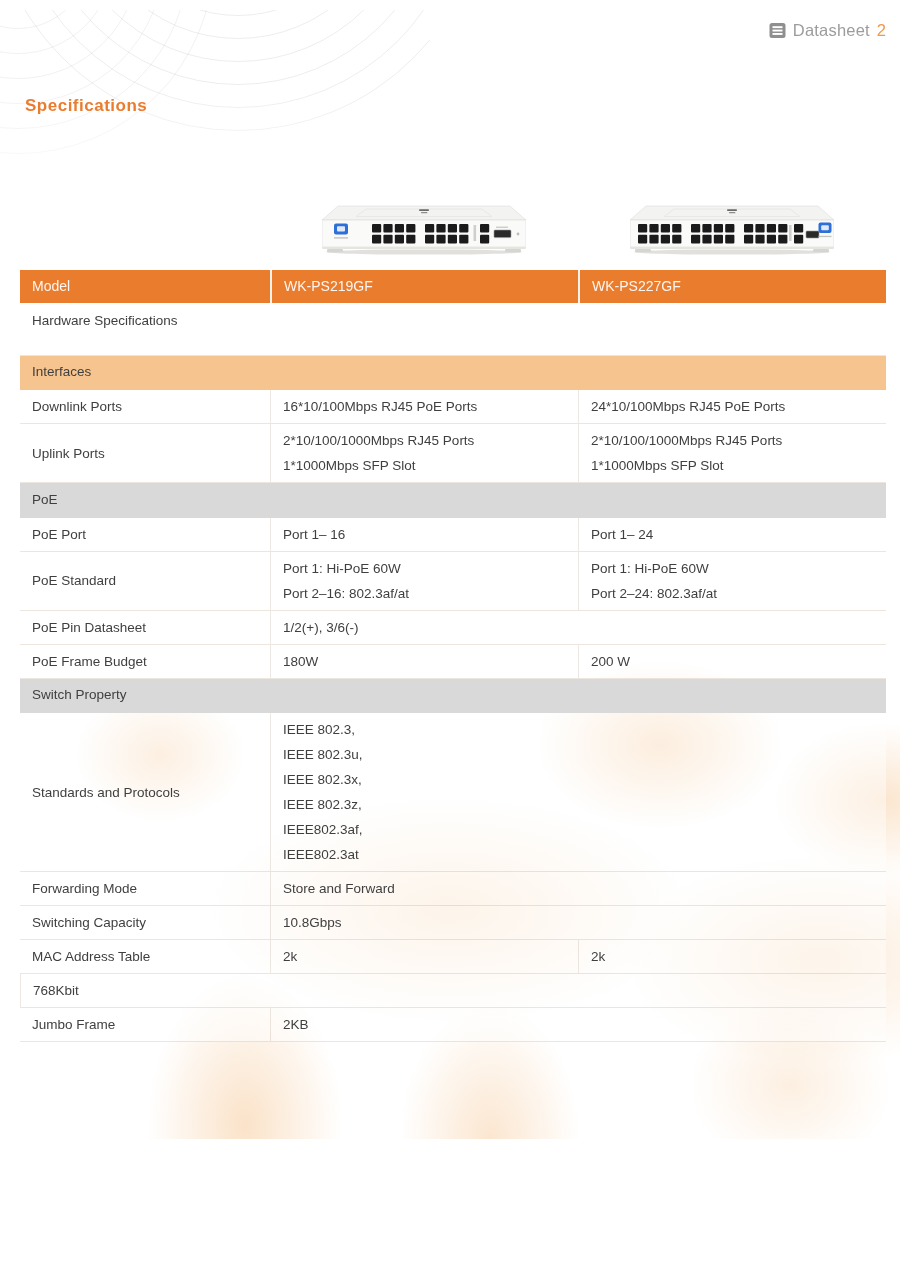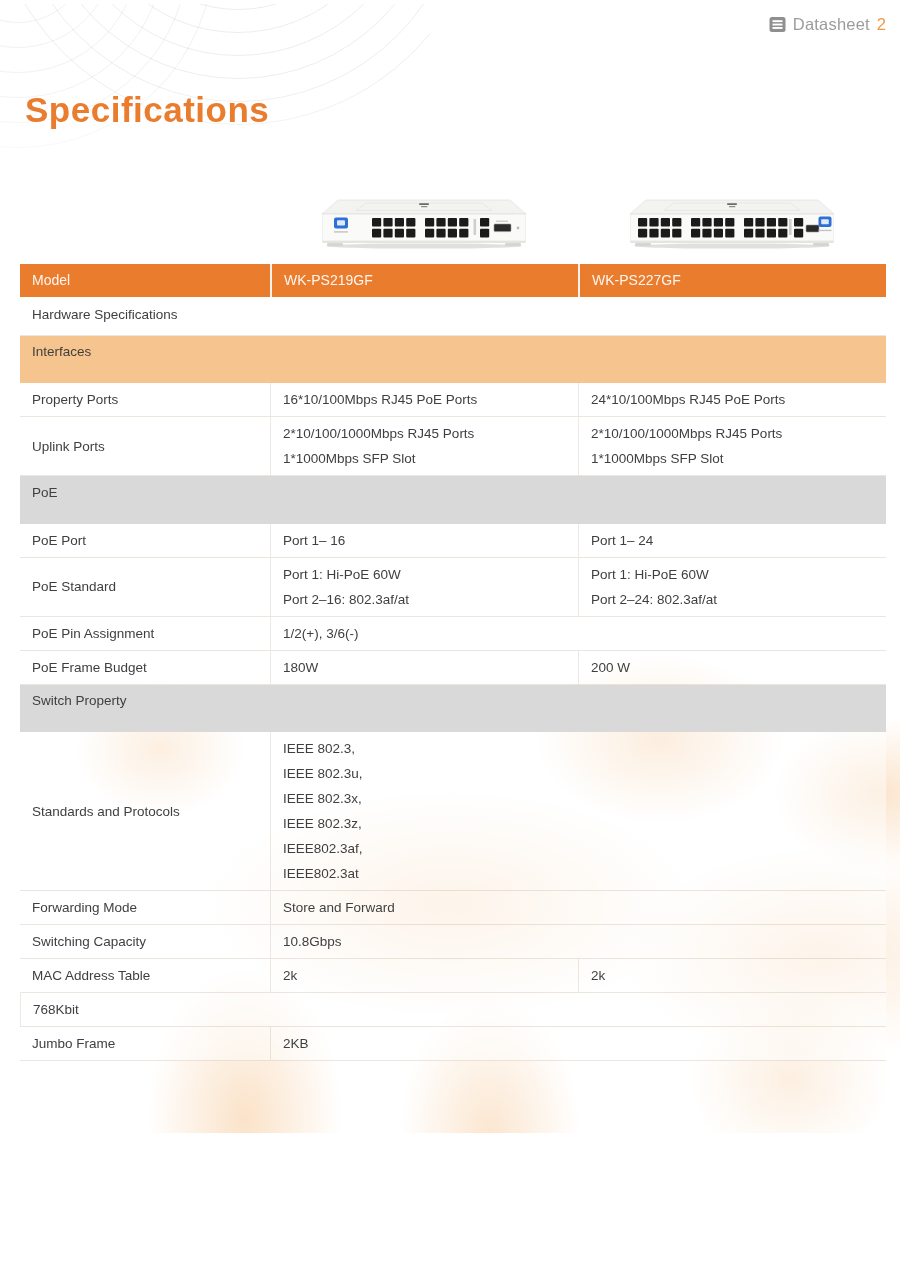--- a/index.html
+++ b/index.html
@@ -9,21 +9,21 @@
     --text:#3F3F3F;
     --muted:#9C9C9C;
     --pagenum:#F0994A;
     --rowline:rgba(140,100,55,0.16);
     --colline:rgba(130,95,55,0.14);
   }
   *{margin:0;padding:0;box-sizing:border-box;}
   html,body{background:#fff;}
   body{font-family:"Liberation Sans","DejaVu Sans",sans-serif;color:var(--text);}
   .page{
-    position:relative;width:900px;height:1129px;margin:4px auto;overflow:hidden;
+    position:relative;width:900px;height:1129px;margin:10px auto;overflow:hidden;
     background:
       radial-gradient(ellipse 120px 95px  at 160px 745px,  rgba(247,203,156,0.55), rgba(247,203,156,0) 70%),
       radial-gradient(ellipse 175px 120px at 660px 735px,  rgba(247,203,156,0.60), rgba(247,203,156,0) 70%),
       radial-gradient(ellipse 150px 110px at 880px 790px,  rgba(247,203,156,0.50), rgba(247,203,156,0) 70%),
       radial-gradient(ellipse 320px 150px at 450px 900px,  rgba(247,203,156,0.38), rgba(247,203,156,0) 75%),
       radial-gradient(ellipse 260px 140px at 820px 950px,  rgba(247,203,156,0.38), rgba(247,203,156,0) 75%),
       radial-gradient(ellipse 135px 210px at 245px 1115px, rgba(247,203,156,0.55), rgba(247,203,156,0) 72%),
       radial-gradient(ellipse 125px 190px at 490px 1130px, rgba(247,203,156,0.48), rgba(247,203,156,0) 72%),
       radial-gradient(ellipse 140px 120px at 790px 1075px, rgba(247,203,156,0.30), rgba(247,203,156,0) 72%),
       #ffffff;
@@ -32,39 +32,39 @@
   .arcs{position:absolute;left:0;top:0;width:430px;height:235px;overflow:hidden;pointer-events:none;
     -webkit-mask-image:linear-gradient(to bottom,#000 30%,rgba(0,0,0,0.3) 72%,transparent 100%);
     mask-image:linear-gradient(to bottom,#000 30%,rgba(0,0,0,0.3) 72%,transparent 100%);}
   .arc{position:absolute;border-radius:50%;border:1px solid;}
   
   .topbar{position:absolute;top:11px;right:14px;display:flex;align-items:center;gap:7px;}
   .doc-icon{display:inline-flex;width:17px;height:17px;}
   .doc-title{font-size:16.5px;color:var(--muted);letter-spacing:0.2px;}
   .page-num{font-size:16.5px;color:var(--pagenum);}
   
-  .heading{position:absolute;left:25px;top:86px;font-size:35px;font-weight:bold;color:var(--accent);letter-spacing:0.5px;}
+  .heading{position:absolute;left:25px;top:86px;font-size:17px;font-weight:bold;color:var(--accent);letter-spacing:0.5px;}
   
   .product{position:absolute;top:193px;width:204px;height:52px;}
   .product.p1{left:322px;}
   .product.p2{left:630px;}
   
   .spec-table{position:absolute;left:20px;top:260px;width:866px;}
   .trow{display:flex;min-height:33px;border-bottom:1px solid var(--rowline);background:rgba(255,255,255,0.45);}
   .trow.thead{background:var(--accent);border-bottom:none;min-height:33px;}
   .trow.section-peach{background:var(--peach);border-bottom:none;}
   .trow.section-gray{background:var(--gray);border-bottom:none;}
   .trow.subtitle{background:rgba(255,255,255,0.55);}
   .cell{display:flex;align-items:center;padding:4px 12px;line-height:25px;font-size:13.5px;color:var(--text);white-space:pre-line;}
   .cell.label{width:250px;flex:0 0 250px;border-radius:15px;}
   .cell.value{width:308px;flex:0 0 308px;border-left:1px solid var(--colline);}
   .cell.value.span2{width:616px;flex:0 0 616px;}
   .cell.full{width:866px;flex:0 0 866px;}
-  .subtitle .cell{padding-top:4.5px;padding-bottom:8px;}
-  .section-peach .cell,.section-gray .cell{padding-top:3.5px;padding-bottom:19px;}
+  .subtitle .cell{padding-top:4.5px;padding-bottom:22px;}
+  .section-peach .cell,.section-gray .cell{padding-top:3.5px;padding-bottom:6px;}
   .thead .cell{color:rgba(255,255,255,0.93);font-size:14px;}
   .thead .cell.value{border-left:2px solid rgba(255,255,255,0.9);}
 </style>
 </head>
 <body>
 
 <div class="page">
 
   <div class="arcs" id="arcs">
       <div class="arc" style="left: 104px; top: -262px; width: 268px; height: 268px; border-color: rgba(0, 0, 0, 0.075);"></div>
@@ -162,21 +162,21 @@
       <div class="cell value">WK-PS227GF</div>
     </div>
     <div id="tbody">
         <div class="trow subtitle">
           <div class="cell full">Hardware Specifications</div>
         </div>
         <div class="trow section-peach">
           <div class="cell full">Interfaces</div>
         </div>
         <div class="trow spec">
-          <div class="cell label">Property Ports</div>
+          <div class="cell label">Downlink Ports</div>
           <div class="cell value">16*10/100Mbps RJ45 PoE Ports</div>
           <div class="cell value">24*10/100Mbps RJ45 PoE Ports</div>
         </div>
         <div class="trow spec">
           <div class="cell label">Uplink Ports</div>
           <div class="cell value">2*10/100/1000Mbps RJ45 Ports
 1*1000Mbps SFP Slot</div>
           <div class="cell value">2*10/100/1000Mbps RJ45 Ports
 1*1000Mbps SFP Slot</div>
         </div>
@@ -189,21 +189,21 @@
           <div class="cell value">Port 1– 24</div>
         </div>
         <div class="trow spec">
           <div class="cell label">PoE Standard</div>
           <div class="cell value">Port 1: Hi-PoE 60W
 Port 2–16: 802.3af/at</div>
           <div class="cell value">Port 1: Hi-PoE 60W
 Port 2–24: 802.3af/at</div>
         </div>
         <div class="trow spec-span">
-          <div class="cell label">PoE Pin Assignment</div>
+          <div class="cell label">PoE Pin Datasheet</div>
           <div class="cell value span2">1/2(+), 3/6(-)</div>
         </div>
         <div class="trow spec">
           <div class="cell label">PoE Frame Budget</div>
           <div class="cell value">180W</div>
           <div class="cell value">200 W</div>
         </div>
         <div class="trow section-gray">
           <div class="cell full">Switch Property</div>
         </div>

